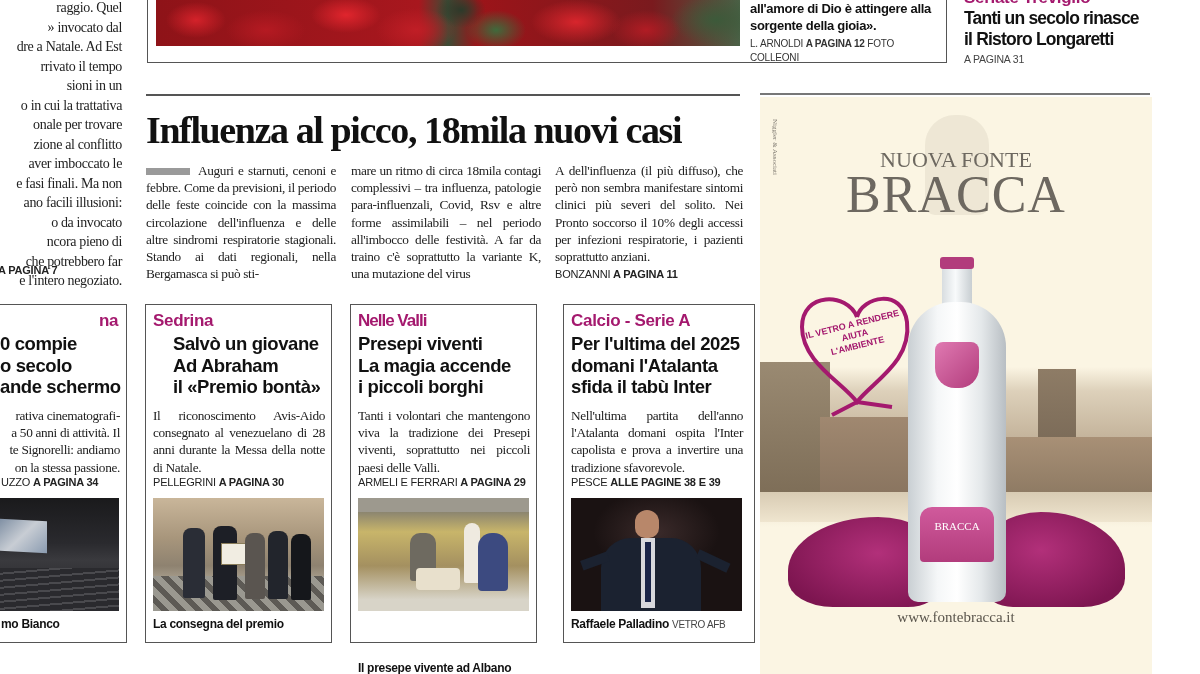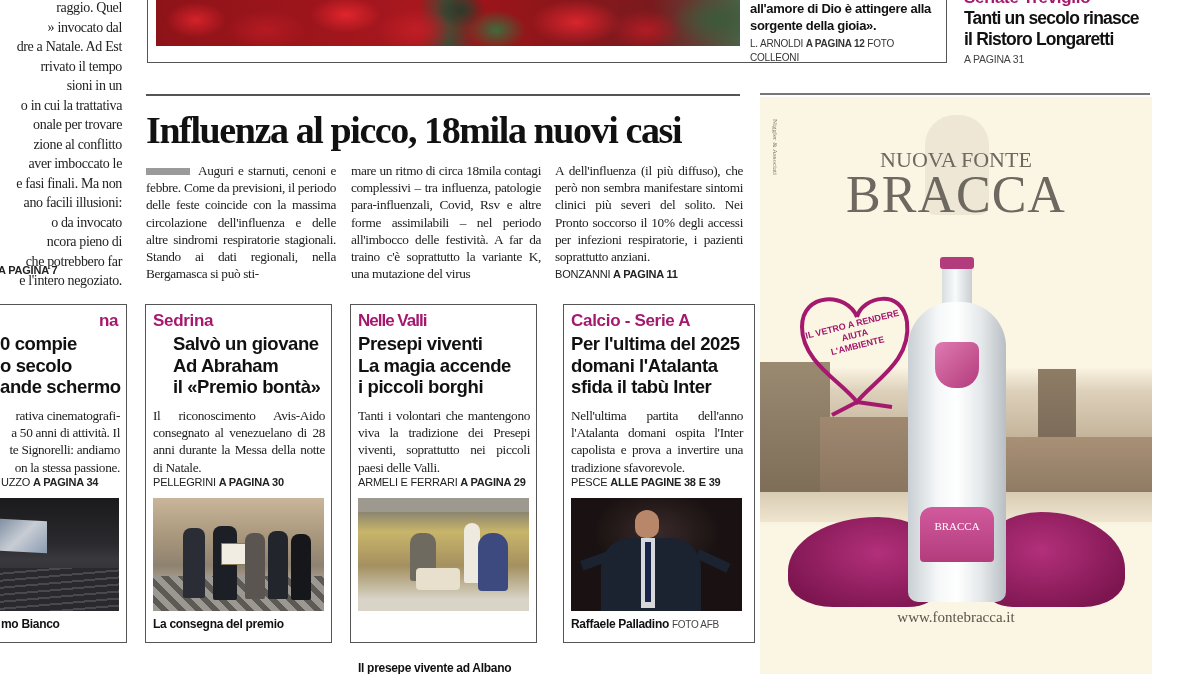--- a/index.html
+++ b/index.html
@@ -207,21 +207,21 @@
   <div class="photo" style="left:7px; top:193px; width:171px; height:113px; background: radial-gradient(ellipse 90px 60px at 50% 30%, #3a2a2a, #1a1212 70%), #140e0e;">
     <div style="position:absolute; left:64px; top:12px; width:24px; height:28px; background:#b8876a; border-radius:12px 12px 10px 10px;"></div>
     <div style="position:absolute; left:30px; top:40px; width:100px; height:73px; background:#1b2230; border-radius:30px 30px 0 0;"></div>
     <div style="position:absolute; left:70px; top:40px; width:14px; height:70px; background:#d8d8dc;"></div>
     <div style="position:absolute; left:74px; top:44px; width:6px; height:60px; background:#1a2448;"></div>
     <div style="position:absolute; left:10px; top:58px; width:28px; height:10px; background:#1b2230; transform:rotate(-20deg);"></div>
     <div style="position:absolute; left:125px; top:58px; width:34px; height:10px; background:#1b2230; transform:rotate(25deg);"></div>
   </div>
   <div class="caption" style="position:absolute; left:7px; top:312px;">
     <span>Raffaele Palladino</span>
-    <span style="font-weight:normal; font-size:10px; color:#444;">FOTO AFB</span>
+    <span style="font-weight:normal; font-size:10px; color:#444;">VETRO AFB</span>
   </div>
 </div>
 
 <div id="ad-rule" class="abs"></div>
 <div id="ad" class="abs">
   <div style="position:absolute; left:11px; top:22px; writing-mode:vertical-rl; font-family:'Liberation Serif', serif; font-size:7px; color:#7a756c;">Nigg​ler &amp; Associati</div>
 
   <div style="position:absolute; left:165px; top:18px; width:64px; height:100px; border-radius:30px 30px 10px 10px; background: rgba(200,190,170,0.25);"></div>
 
   <div style="position:absolute; left:0; top:50px; width:392px; text-align:center; font-family:'Liberation Serif', serif; font-size:22px; color:#6d6860; letter-spacing:0px;">NUOVA FONTE</div>

